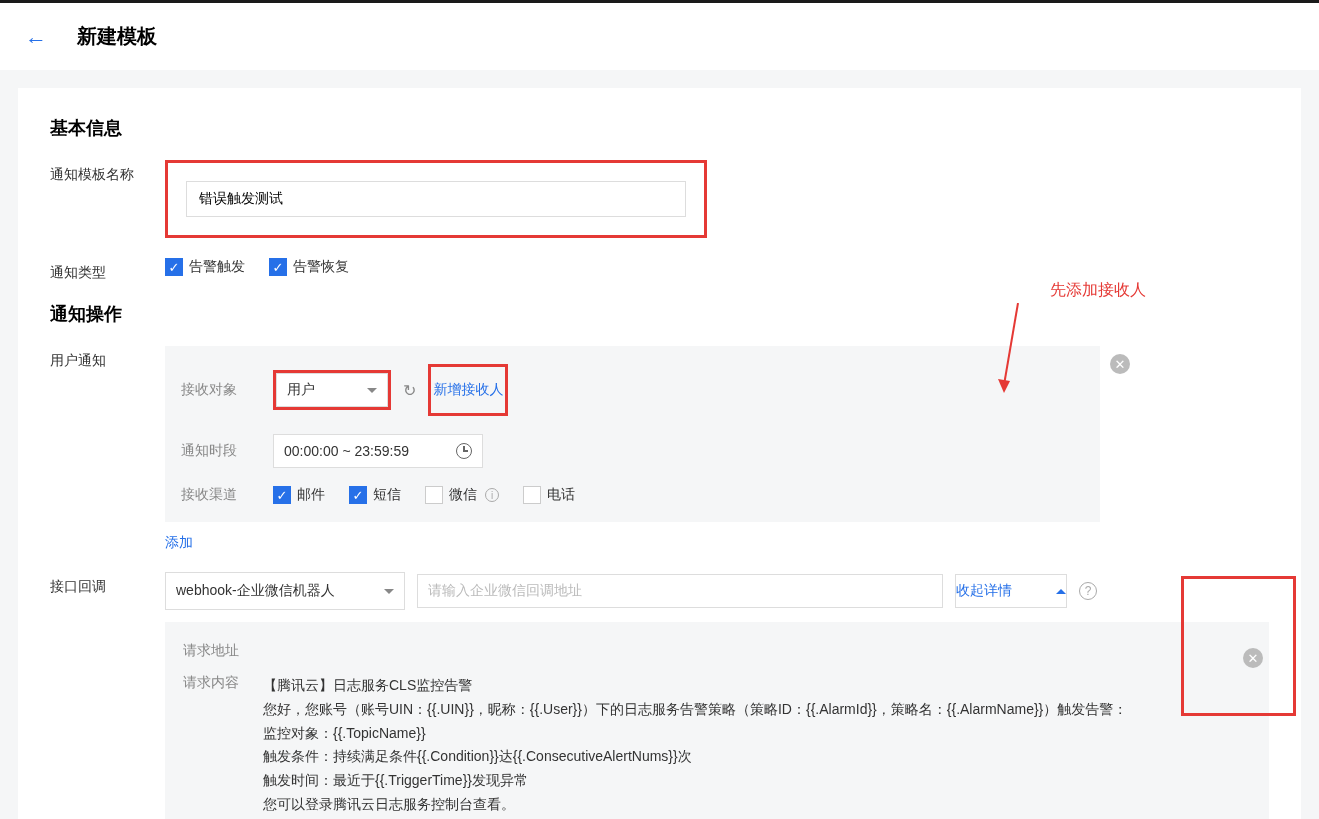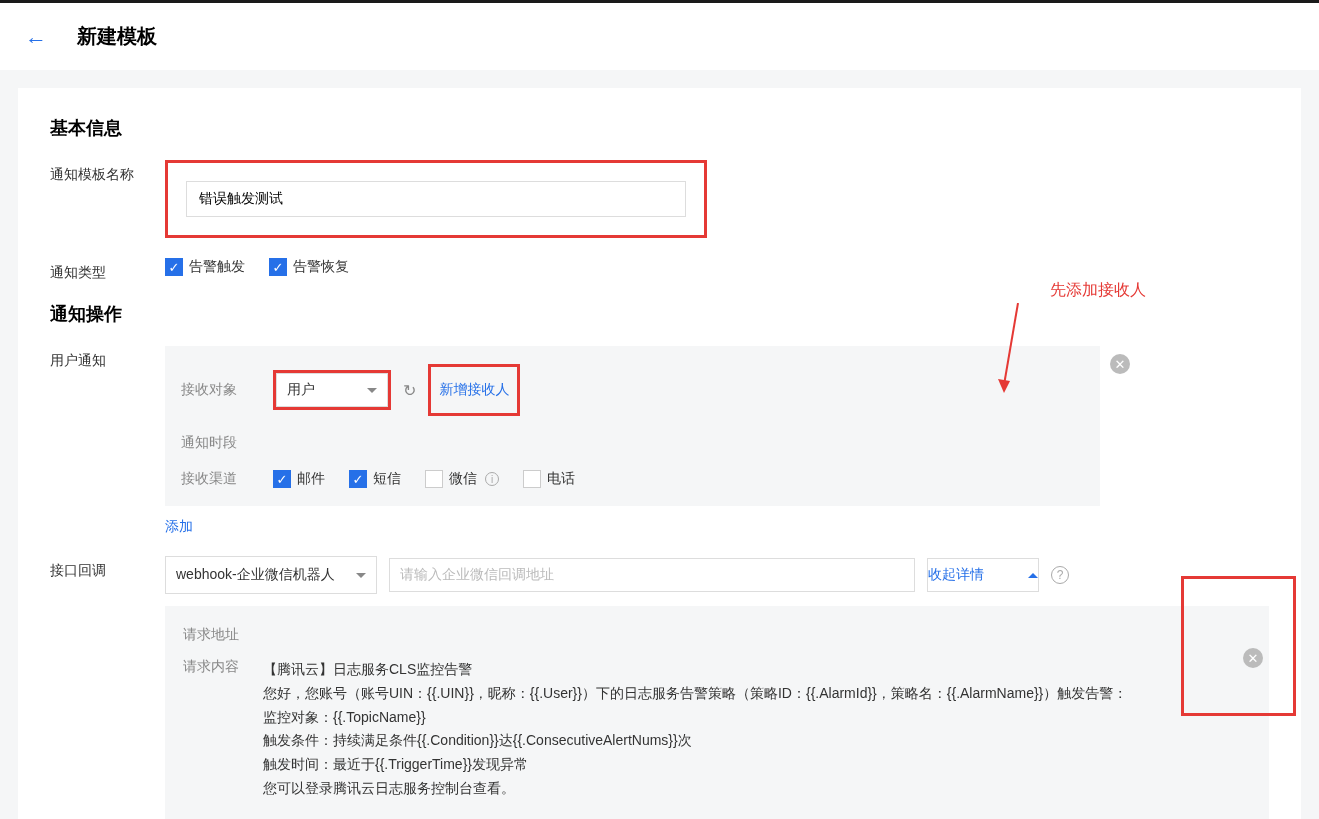--- a/index.html
+++ b/index.html
@@ -35,36 +35,36 @@
     
     .select-box { height: 34px; border: 1px solid #ddd; background: #fff; display: inline-flex; align-items: center; padding: 0 10px; position: relative; }
     .select-user { width: 112px; justify-content: space-between; }
     .select-placeholder { width: 500px; color: #bbb; border-left: none; }
     .caret-down { width: 0; height: 0; border-left: 5px solid transparent; border-right: 5px solid transparent; border-top: 5px solid #888; }
     
     .combo-highlight { border: 3px solid #e53935; display: inline-flex; }
     
     .refresh-icon { color: #888; font-size: 16px; cursor: pointer; }
     .link-text { color: #2670e8; cursor: pointer; }
-    .link-highlight { border: 3px solid #e53935; padding: 14px 8px; display: inline-block; }
+    .link-highlight { border: 3px solid #e53935; padding: 14px 2px; display: inline-block; }
     
     .time-input { width: 210px; height: 34px; border: 1px solid #ddd; background: #fff; display: flex; align-items: center; padding: 0 10px; justify-content: space-between; }
     .clock-icon { width: 16px; height: 16px; border: 1.5px solid #666; border-radius: 50%; position: relative; }
     .clock-icon::after { content: ''; position: absolute; width: 5px; height: 1.5px; background: #666; top: 6px; left: 6px; }
     .clock-icon::before { content: ''; position: absolute; width: 1.5px; height: 5px; background: #666; top: 2px; left: 6px; }
     
     .info-icon { width: 14px; height: 14px; border: 1px solid #aaa; border-radius: 50%; display: inline-flex; align-items: center; justify-content: center; font-size: 10px; color: #aaa; margin-left: 2px; }
     
     .add-link { color: #2670e8; cursor: pointer; margin-top: 12px; display: inline-block; }
     
     .close-circle { width: 20px; height: 20px; border-radius: 50%; background: #bbb; color: #fff; display: inline-flex; align-items: center; justify-content: center; font-size: 13px; cursor: pointer; }
     .panel-close { position: absolute; top: 8px; right: -30px; }
     
     .webhook-row { display: flex; align-items: center; gap: 12px; }
-    .webhook-select { width: 212px; height: 34px; border: 1px solid #ddd; display: flex; align-items: center; justify-content: space-between; padding: 18px 10px; }
+    .webhook-select { width: 240px; height: 34px; border: 1px solid #ddd; display: flex; align-items: center; justify-content: space-between; padding: 18px 10px; }
     .webhook-url { width: 526px; height: 34px; border: 1px solid #ddd; padding: 0 10px; color: #bbb; display: flex; align-items: center; }
     .collapse-btn { width: 112px; height: 34px; border: 1px solid #ddd; color: #2670e8; display: flex; align-items: center; justify-content: space-between; gap: 5px; cursor: pointer; }
     .caret-up { width: 0; height: 0; border-left: 5px solid transparent; border-right: 5px solid transparent; border-bottom: 5px solid #2670e8; }
     .help-icon { width: 18px; height: 18px; border: 1.5px solid #aaa; border-radius: 50%; display: inline-flex; align-items: center; justify-content: center; font-size: 12px; color: #aaa; cursor: pointer; }
     
     .webhook-detail { background: #f5f6f7; padding: 20px 18px; margin-top: 12px; }
     .detail-row { display: flex; margin-bottom: 14px; }
     .detail-label { width: 80px; color: #888; flex-shrink: 0; }
     .detail-content { flex: 1; color: #333; line-height: 1.7; }
     
@@ -132,20 +132,24 @@
               </div>
             </span>
             <span class="refresh-icon">↻</span>
             <span class="link-highlight">
               <span class="link-text">新增接收人</span>
             </span>
           </div>
 
           <div class="panel-row">
             <div class="panel-label">通知时段</div>
+            <div class="time-input">
+              <span>00:00:00 ~ 23:59:59</span>
+              <span class="clock-icon"></span>
+            </div>
           </div>
 
           <div class="panel-row" style="margin-bottom:0;">
             <div class="panel-label">接收渠道</div>
             <div class="checkbox-group">
               <label class="checkbox-wrap">
                 <span class="checkbox checked">✓</span>
                 <span>邮件</span>
               </label>
               <label class="checkbox-wrap">

